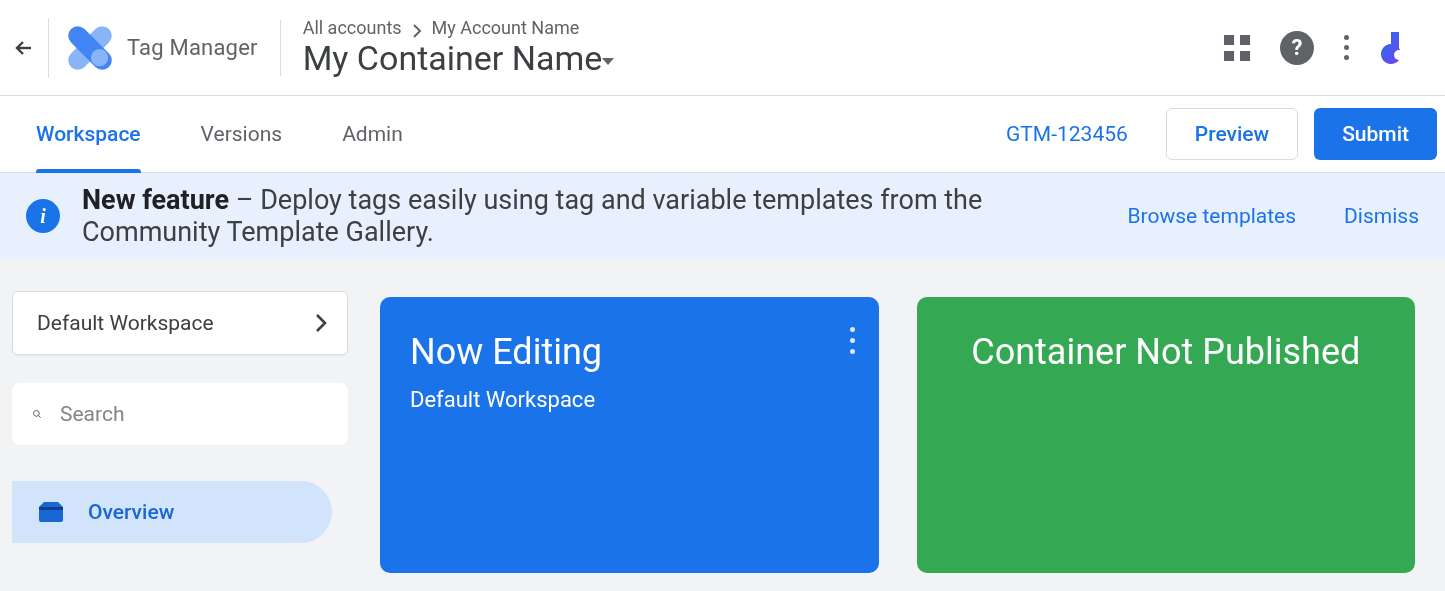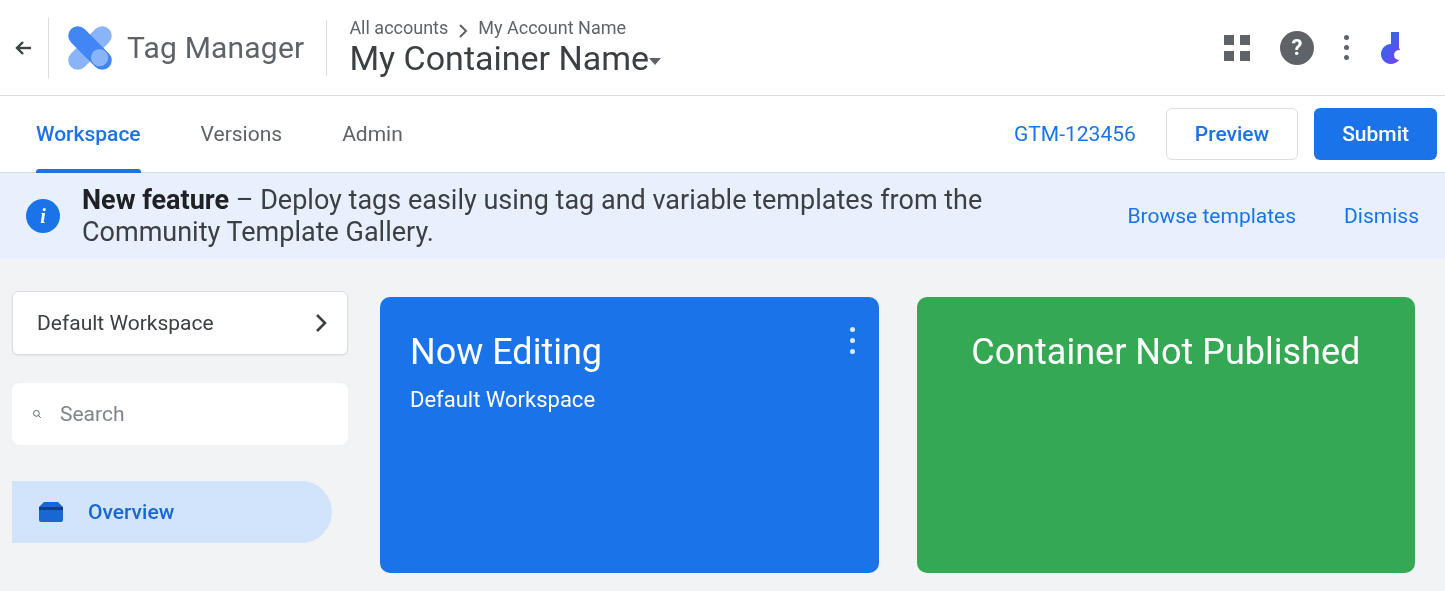--- a/index.html
+++ b/index.html
@@ -4,21 +4,21 @@
 <style>
   * { box-sizing: border-box; margin: 0; padding: 0; font-family: 'Google Sans', Roboto, Arial, sans-serif; }
   body { background: #fff; width: 1445px; height: 591px; overflow: hidden; color: #3c4043; }
 
   
   .topbar { display: flex; align-items: center; height: 96px; border-bottom: 1px solid #dadce0; padding: 0 18px 0 0; }
   .back-btn { width: 48px; height: 96px; display:flex; align-items:center; justify-content:center; cursor:pointer; }
   .vdivide { width:1px; height:60px; background:#dadce0; margin: 0 14px 0 0; }
   .logo-wrap { display:flex; align-items:center; gap:14px; padding-left:4px; }
   .gtm-logo { width:46px; height:46px; }
-  .app-title { font-size: 30px; color:#5f6368; letter-spacing:.2px; }
+  .app-title { font-size: 22px; color:#5f6368; letter-spacing:.2px; }
   .vdivide2 { width:1px; height:56px; background:#dadce0; margin:0 22px 0 22px; }
   .crumb-col { display:flex; flex-direction:column; justify-content:center; }
   .crumb-row { display:flex; align-items:flex-end; gap:10px; font-size:18px; color:#5f6368; line-height:1.2; }
   .crumb-row .chev { color:#5f6368; }
   .container-row { display:flex; align-items:center; gap:0; }
   .container-name { font-size:34px; color:#3c4043; }
   .dd-caret { width:0; height:0; border-left:6px solid transparent; border-right:6px solid transparent; border-top:7px solid #5f6368; margin-top:6px; }
   .topbar-spacer { flex:1; }
   .top-icons { display:flex; align-items:center; gap:30px; margin-right:8px; }
   .icon-btn { cursor:pointer; display:flex; align-items:center; justify-content:center; }
@@ -28,21 +28,21 @@
   .vdots { display:flex; flex-direction:column; gap:5px; align-items:center; }
   .vdots span { width:5px; height:5px; border-radius:50%; background:#5f6368; }
   .brand-b { width:40px; height:40px; }
 
   
   .navbar { height:77px; display:flex; align-items:center; border-bottom:1px solid #dadce0; padding:0 8px 0 36px; }
   .nav-tab { font-size:21px; color:#5f6368; margin-right:60px; cursor:pointer; height:100%; display:flex; align-items:center; position:relative; }
   .nav-tab.active { color:#1a73e8; font-weight:500; }
   .nav-tab.active::after { content:''; position:absolute; left:0; right:0; bottom:-1px; height:4px; background:#1a73e8; border-radius:3px 3px 0 0; }
   .nav-spacer { flex:1; }
-  .container-id { color:#1a73e8; font-size:21px; margin-right:30px; cursor:pointer; }
+  .container-id { color:#1a73e8; font-size:21px; margin-right:38px; cursor:pointer; }
   .btn { font-size:21px; padding: 0 28px; height:52px; border-radius:6px; display:flex; align-items:center; cursor:pointer; font-weight:500; }
   .btn-outline { border:1px solid #dadce0; color:#1a73e8; background:#fff; margin-right:16px; }
   .btn-primary { background:#1a73e8; color:#fff; }
 
   
   .banner { background:#e8f0fe; display:flex; align-items:center; padding:0 26px; height:86px; gap:22px; }
   .info-badge { width:34px; height:34px; border-radius:50%; background:#1a73e8; color:#fff; display:flex; align-items:center; justify-content:center; font-family: serif; font-style: italic; font-weight:bold; font-size:20px; flex-shrink:0; }
   .banner-text { font-size:27px; color:#3c4043; }
   .banner-text .bold { font-weight:700; color:#202124; }
   .banner-spacer { flex:1; }

